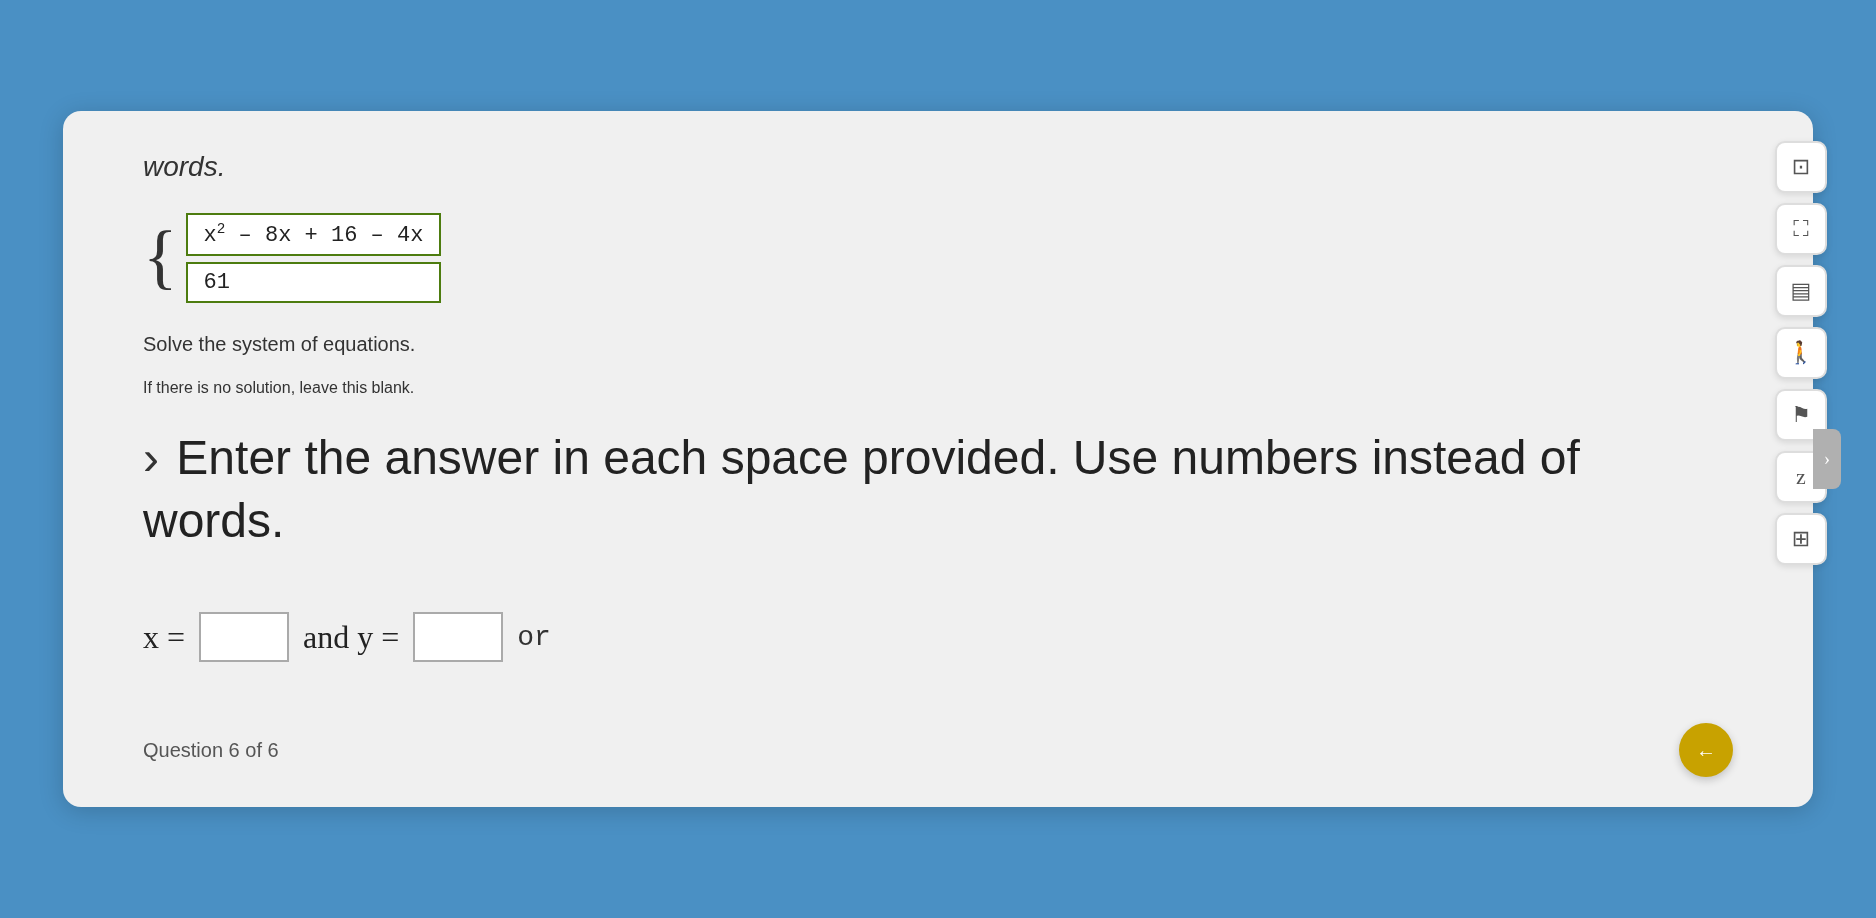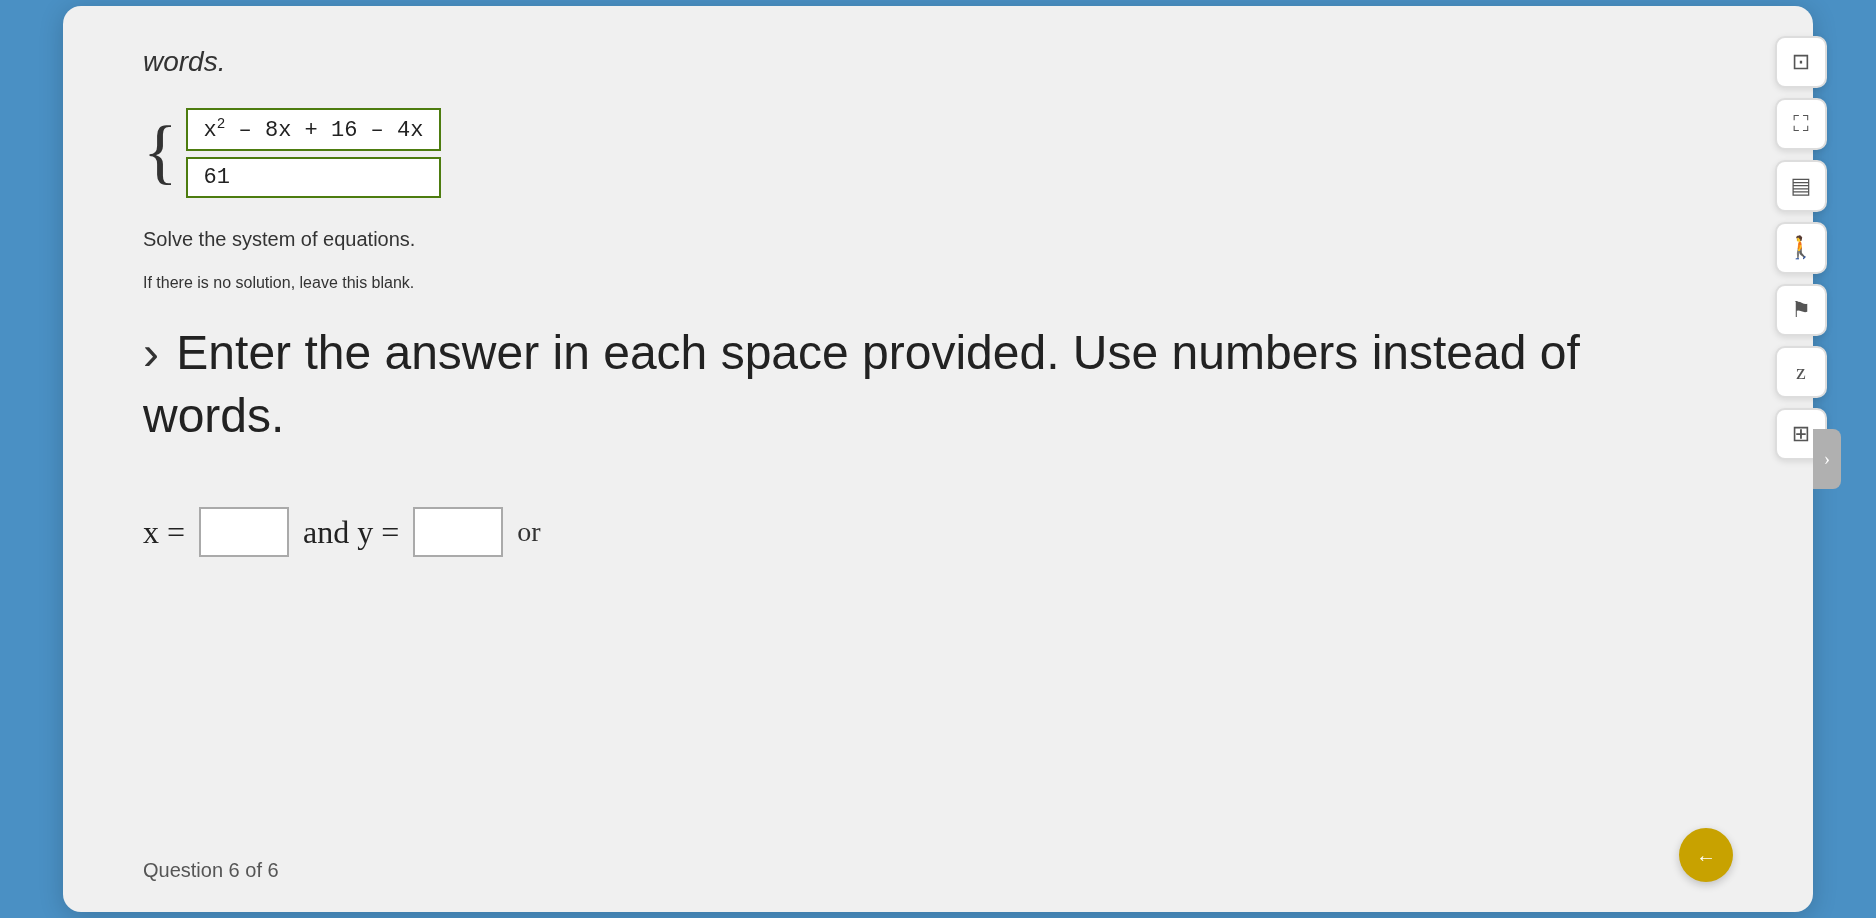--- a/index.html
+++ b/index.html
@@ -12,21 +12,21 @@
       align-items: center;
       justify-content: center;
       font-family: Georgia, 'Times New Roman', serif;
       overflow: hidden;
     }
 
     .main-card {
       background: #f0f0f0;
       border-radius: 18px;
       width: 1750px;
-      height: 906px;
+      height: 696px;
       position: relative;
       display: flex;
       flex-direction: column;
       padding: 40px 80px 50px 80px;
       box-shadow: 0 4px 24px rgba(0,0,0,0.18);
     }
 
     .top-partial-text {
       font-size: 28px;
       color: #333;
@@ -126,32 +126,32 @@
       outline: none;
     }
 
     .answer-label {
       font-size: 32px;
       font-family: 'Times New Roman', serif;
     }
 
     .or-text {
       font-size: 28px;
-      font-family: Liberation Serif, serif;
+      font-family: Liberation Mono, monospace;
       color: #333;
     }
 
     .footer {
       position: absolute;
       bottom: 30px;
       left: 80px;
       right: 80px;
       display: flex;
       flex-direction: row;
-      align-items: flex-end;
+      align-items: center;
       justify-content: space-between;
     }
 
     .question-counter {
       font-size: 20px;
       color: #555;
       font-family: Arial, sans-serif;
     }
 
     .nav-buttons {

